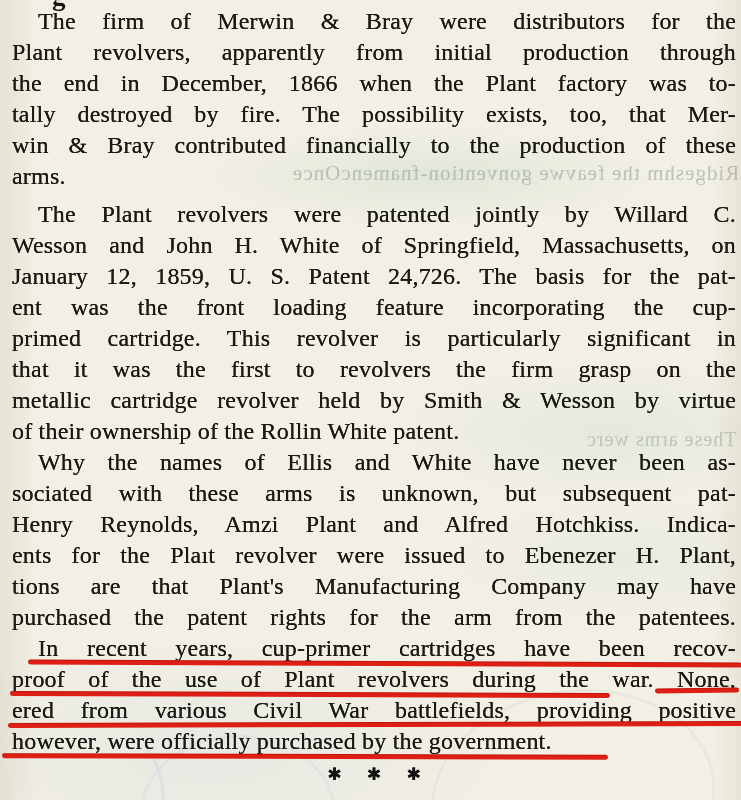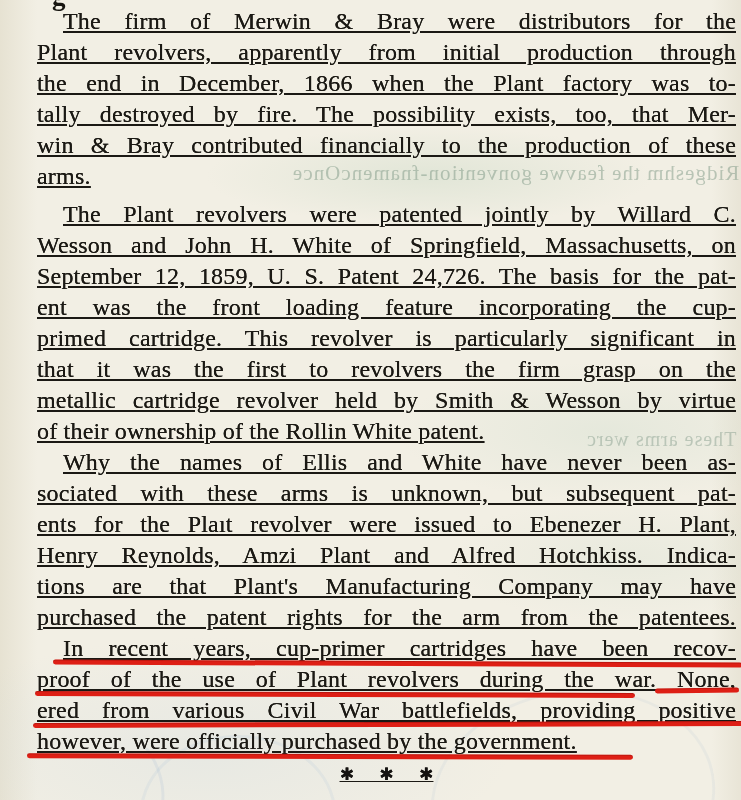--- a/index.html
+++ b/index.html
@@ -18,22 +18,21 @@
       radial-gradient(ellipse 320px 70px at 58% 22%, rgba(200,216,196,.40), transparent 70%),
       radial-gradient(ellipse 300px 100px at 82% 54%, rgba(202,218,202,.32), transparent 70%),
       radial-gradient(ellipse 420px 160px at 28% 94%, rgba(203,216,224,.28), transparent 72%),
       radial-gradient(ellipse 260px 90px at 85% 70%, rgba(206,220,204,.25), transparent 70%),
       linear-gradient(90deg, rgba(216,210,188,.45), transparent 5%, transparent 96%, rgba(214,208,188,.35));
     font-family:"Liberation Serif","DejaVu Serif",serif;
     color:var(--ink);
   }
   .text-block{
     position:relative;
-    padding:6px 5px 0 37px;
-    text-decoration:underline;
+    padding:6px 5px 0 12px;
   }
   .para{margin:0;}
   .para.gap-after{margin-bottom:7px;}
   .para.gap-before{}
   .line{
     position:relative;
     height:31px;
     line-height:31px;
     font-size:24px;
     letter-spacing:.2px;
@@ -111,33 +110,33 @@
       <div class="line"><span>Plant revolvers, apparently from initial production through</span></div>
       <div class="line"><span>the end in December, 1866 when the Plant factory was to-</span></div>
       <div class="line"><span>tally destroyed by fire. The possibility exists, too, that Mer-</span></div>
       <div class="line"><span>win &amp; Bray contributed financially to the production of these</span></div>
       <div class="line last"><span>arms.</span></div>
     </div>
 
     <div class="para">
       <div class="line indent"><span>The Plant revolvers were patented jointly by Willard C.</span></div>
       <div class="line"><span>Wesson and John H. White of Springfield, Massachusetts, on</span></div>
-      <div class="line"><span>September 12, 1859, U. S. Patent 24,726. The basis for the pat-</span></div>
+      <div class="line"><span>January 12, 1859, U. S. Patent 24,726. The basis for the pat-</span></div>
       <div class="line"><span>ent was the front loading feature incorporating the cup-</span></div>
       <div class="line"><span>primed cartridge. This revolver is particularly significant in</span></div>
       <div class="line"><span>that it was the first to revolvers the firm grasp on the</span></div>
       <div class="line"><span>metallic cartridge revolver held by Smith &amp; Wesson by virtue</span></div>
       <div class="line last"><span>of their ownership of the Rollin White patent.</span></div>
     </div>
 
     <div class="para">
       <div class="line indent"><span>Why the names of Ellis and White have never been as-</span></div>
       <div class="line"><span>sociated with these arms is unknown, but subsequent pat-</span></div>
+      <div class="line"><span>Henry Reynolds, Amzi Plant and Alfred Hotchkiss. Indica-</span></div>
       <div class="line"><span>ents for the Plaıt revolver were issued to Ebenezer H. Plant,</span></div>
-      <div class="line"><span>Henry Reynolds, Amzi Plant and Alfred Hotchkiss. Indica-</span></div>
       <div class="line"><span>tions are that Plant's Manufacturing Company may have</span></div>
       <div class="line"><span>purchased the patent rights for the arm from the patentees.</span></div>
     </div>
 
     <div class="para gap-before">
       <div class="line indent">
         <span>In recent years, cup-primer cartridges have been recov-</span>
         <i class="redline r0"></i>
       </div>
       <div class="line">

